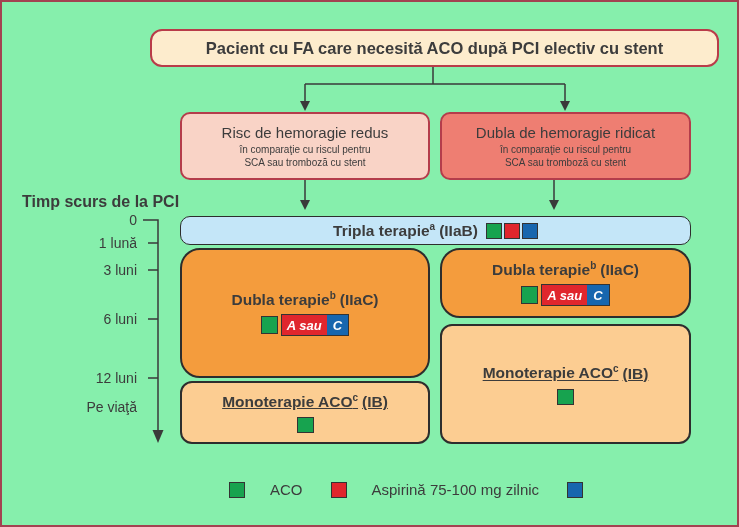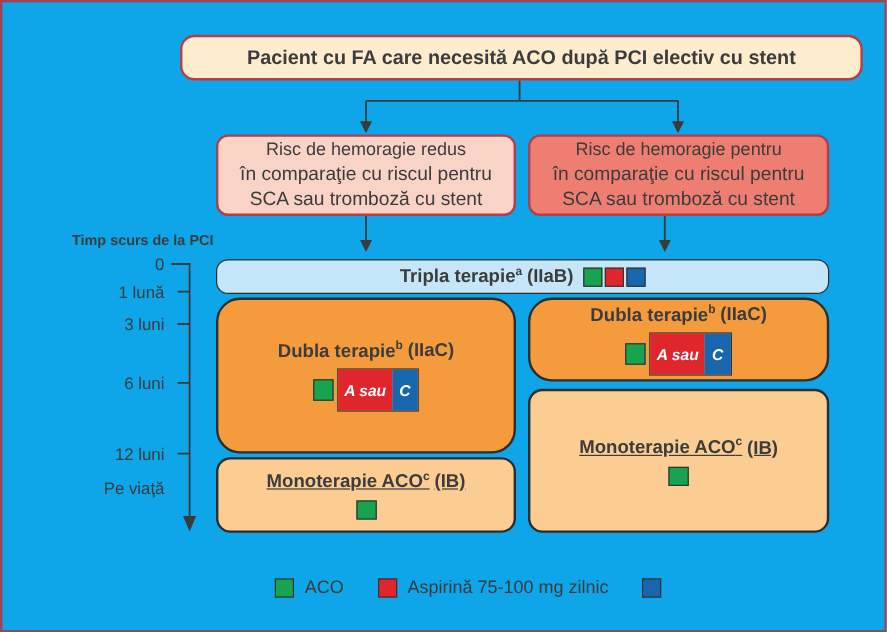--- a/index.html
+++ b/index.html
@@ -1,58 +1,58 @@
 <!DOCTYPE html>
 <html><head>
 <meta charset="utf-8">
 <style>
   * { margin:0; padding:0; box-sizing:border-box; }
   html,body { background:#ffffff; }
   body { font-family:"Liberation Sans", sans-serif; }
-  .frame { position:relative; width:739px; height:527px; background:#0ea5e9;
+  .frame { position:relative; width:739px; height:527px; background:#86efac;
            border:2px solid #a34251; overflow:hidden; color:#3c3c3c; }
   .box { position:absolute; display:flex; flex-direction:column; align-items:center;
          justify-content:center; text-align:center; }
   .top-box { left:148px; top:27px; width:569px; height:38px; background:#fdeccd;
              border:2px solid #b93c49; border-radius:12px; font-weight:bold; font-size:16.5px; }
   .risk { width:250px; height:68px; top:110px; border:2px solid #b43d4b;
           border-radius:10px; line-height:1.32; }
   .risk-low  { left:178px; background:#f9d3c6; }
   .risk-high { left:438px; width:251px; background:#ee7e72; }
   .risk-title { font-weight:normal; font-size:15px; }
-  .risk-line  { font-size:16px; }
-  .axis-title { position:absolute; left:20px; top:191px; font-weight:bold; font-size:12px;margin-left:38px; }
+  .risk-line  { font-size:10px; }
+  .axis-title { position:absolute; left:20px; top:191px; font-weight:bold; font-size:16px; }
   .tick-label { position:absolute; right:600px; transform:translateY(-50%);
                 font-size:14px; white-space:nowrap; }
   .bar-triple { left:178px; top:214px; width:511px; height:29px; background:#c4e6f8;
                 border:1.5px solid #2d2d2d; border-radius:10px; flex-direction:row; gap:8px; }
   .b-title { font-weight:bold; font-size:15.5px; }
   sup { font-size:10px; }
   .grade { margin-left:4px; }
   .sq { display:inline-block; width:16px; height:16px; border:1px solid #333; flex:none; }
   .sq.green { background:#17a34f; }
   .sq.red   { background:#e0262d; }
   .sq.blue  { background:#1766ae; }
   .sq-row { display:flex; gap:2px; }
   .dual { background:#f49c3d; border:2px solid #2d2d2d; border-radius:20px; gap:5px; }
   .dual-low  { left:178px; top:246px; width:250px; height:130px; }
   .dual-high { left:438px; top:246px; width:251px; height:70px; }
   .mono { background:#fccd92; border:2px solid #2d2d2d; border-radius:12px; gap:6px;text-decoration:underline; }
   .mono-low  { left:178px; top:379px; width:250px; height:63px; }
   .mono-high { left:438px; top:322px; width:251px; height:120px; }
   .badge-row { display:flex; align-items:center; gap:3px; }
   .badge-sq { width:17px; height:18px; }
-  .asauc { display:flex; border:1px solid #333; height:36px; color:#fff;
+  .asauc { display:flex; border:1px solid #333; height:22px; color:#fff;
            font-style:italic; font-weight:bold; font-size:13px; }
   .asauc .seg-red  { background:#e0262d; padding:0 5px; display:flex; align-items:center; }
   .asauc .seg-blue { background:#1766ae; padding:0 6px; display:flex; align-items:center; }
   .mono-sq { width:17px; height:16px; }
   .legend { position:absolute; left:227px; top:479px; display:flex; gap:28px;
             align-items:center; font-size:15px; }
-  .legend-item { display:flex; align-items:center; gap:9px;text-align:right; }
+  .legend-item { display:flex; align-items:center; gap:25px;text-align:right; }
   .lines { position:absolute; left:0; top:0; pointer-events:none; }
 </style>
 </head>
 <body>
 
 <div class="frame">
 
   <svg class="lines" width="739" height="527">
     <g stroke="#3a3a3a" stroke-width="1.5" fill="none">
       <path d="M431 65 V82 M303 82 H563 M303 82 V100 M563 82 V100"></path>
@@ -73,21 +73,21 @@
     <span>Pacient cu FA care necesită ACO după PCI electiv cu stent</span>
   </div>
 
   <div class="box risk risk-low">
     <div class="risk-title">Risc de hemoragie redus</div>
     <div class="risk-line">în comparaţie cu riscul pentru</div>
     <div class="risk-line">SCA sau tromboză cu stent</div>
   </div>
 
   <div class="box risk risk-high">
-    <div class="risk-title">Risc de hemoragie pentru</div>
+    <div class="risk-title">Dubla de hemoragie ridicat</div>
     <div class="risk-line">în comparaţie cu riscul pentru</div>
     <div class="risk-line">SCA sau tromboză cu stent</div>
   </div>
 
   <div class="axis-title">Timp scurs de la PCI</div>
   <div class="tick-label" style="top:218px">0</div>
   <div class="tick-label" style="top:241px">1 lună</div>
   <div class="tick-label" style="top:268px">3 luni</div>
   <div class="tick-label" style="top:317px">6 luni</div>
   <div class="tick-label" style="top:376px">12 luni</div>

